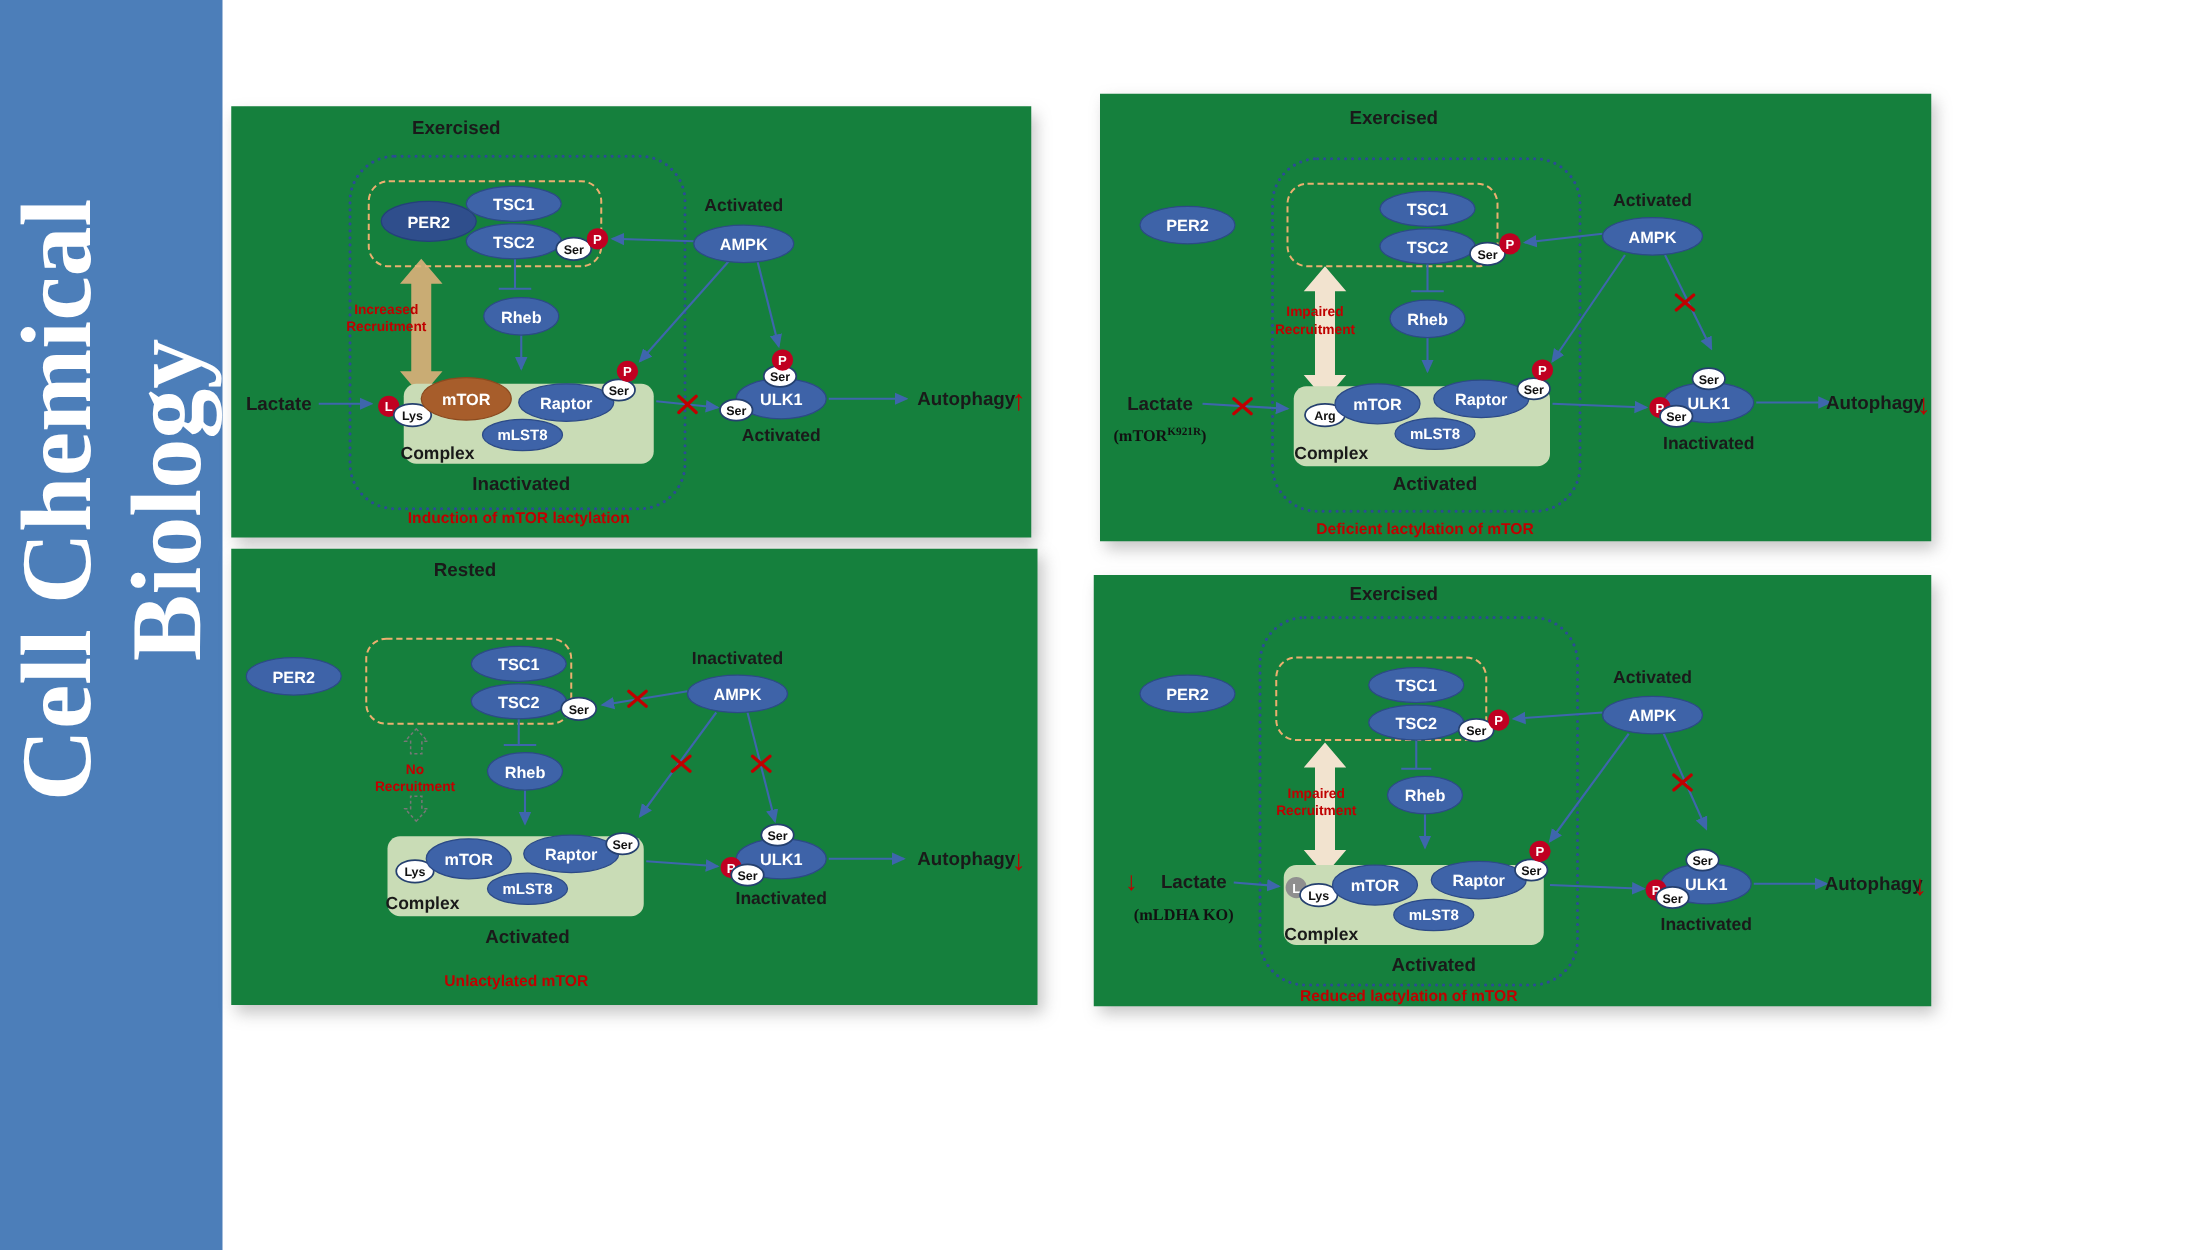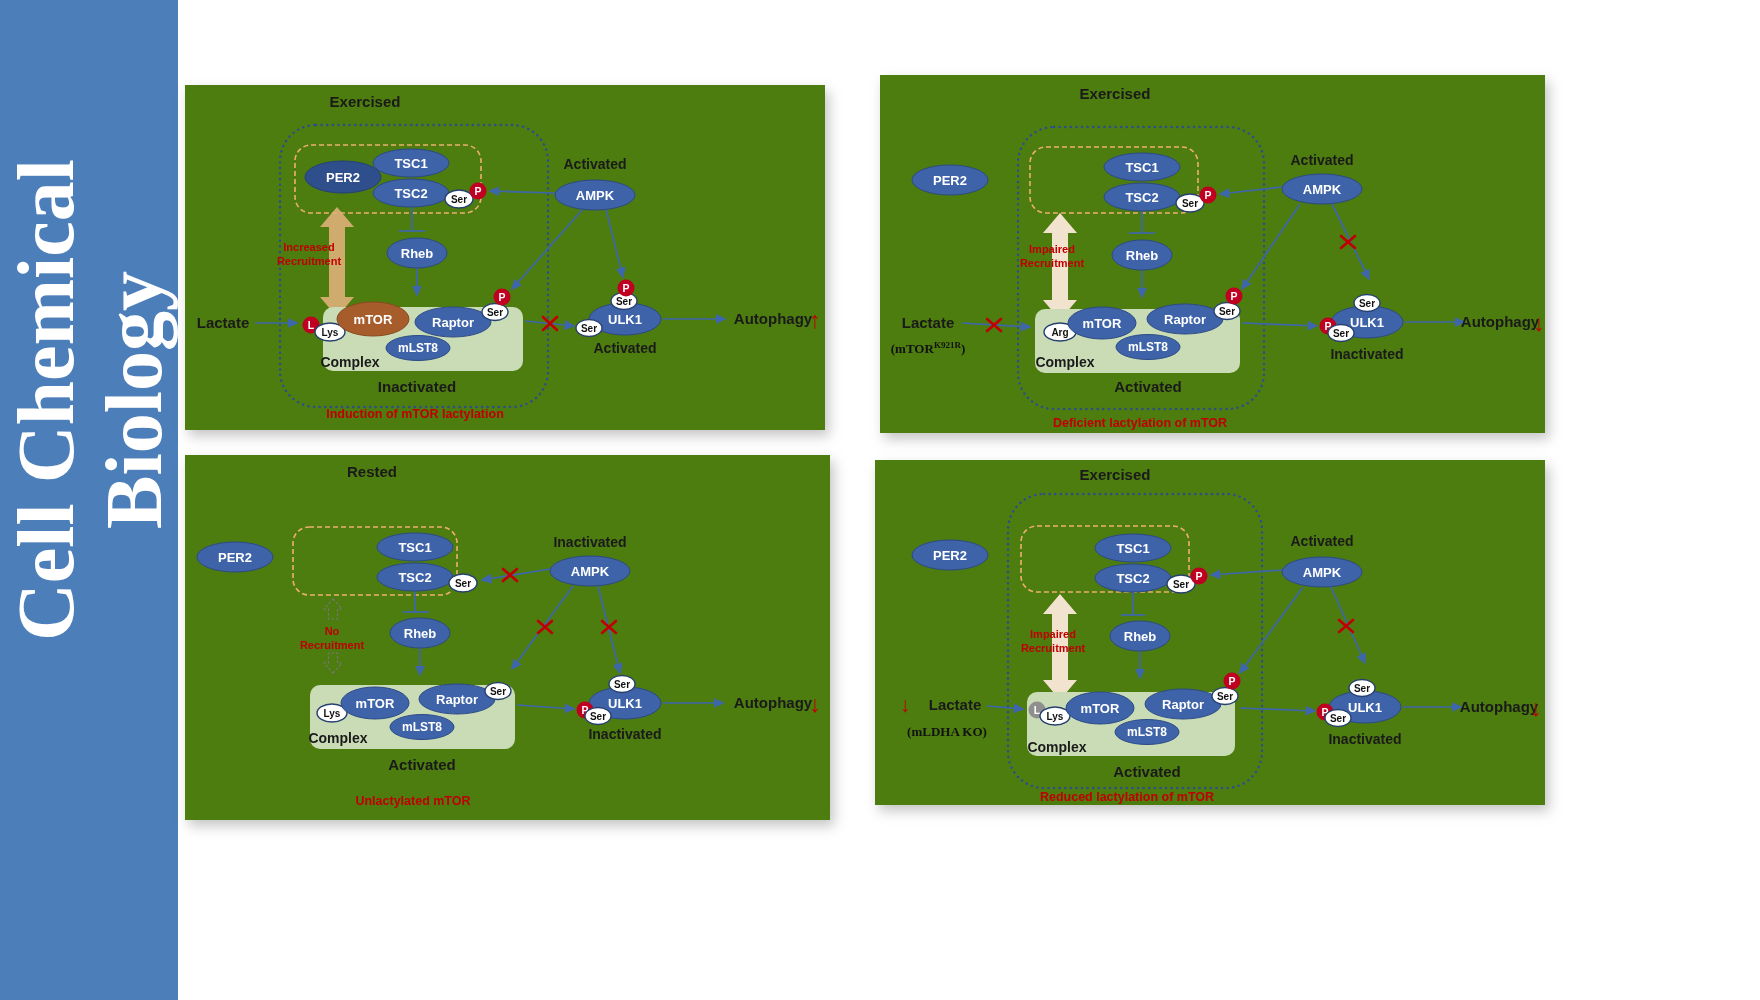--- a/index.html
+++ b/index.html
@@ -2,24 +2,24 @@
 <html><head>
 <meta charset="utf-8">
 <style>
   * { margin:0; padding:0; box-sizing:border-box; }
   html,body { width:1760px; height:1000px; background:#ffffff; font-family:"Liberation Sans",sans-serif; }
   body { position:relative; overflow:hidden; }
   .sidebar { position:absolute; left:0; top:0; width:178px; height:1000px; background:#4C7EB9; }
   .journal { position:absolute; left:-380px; top:312px; width:940px; height:176px;
              transform:rotate(-90deg); text-align:center; color:#ffffff;
              font-family:"Liberation Serif",serif; font-weight:bold; font-size:80px; line-height:1.1; }
-  .panel { position:absolute; background:#4d7c0f; box-shadow:4px 6px 12px rgba(110,110,110,.4); }
+  .panel { position:absolute; background:#15803d; box-shadow:4px 6px 12px rgba(110,110,110,.4); }
   #panel1 { left:185px; top:85px;  width:640px; height:345px; }
   #panel2 { left:880px; top:75px;  width:665px; height:358px; }
-  #panel3 { left:185px; top:455px; width:645px; height:365px; }
+  #panel3 { left:185px; top:439px; width:645px; height:365px; }
   #panel4 { left:875px; top:460px; width:670px; height:345px; }
   .panel svg { display:block; width:100%; height:100%; }
   svg text { font-family:"Liberation Sans",sans-serif; }
   .node       { fill:#3E63A8; stroke:#2C4A86; stroke-width:1; }
   .node-dark  { fill:#2F4E8C; stroke:#24407A; stroke-width:1; }
   .mtor-brown { fill:#A75D2B; stroke:#8A4A1F; stroke-width:1; }
   .node-text    { fill:#fff; font-size:13px; font-weight:bold; text-anchor:middle; }
   .node-text-sm { fill:#fff; font-size:12px; font-weight:bold; text-anchor:middle; }
   .oval      { fill:#fff; stroke:#25406F; stroke-width:1.4; }
   .oval-text { fill:#111; font-size:10px; font-weight:bold; text-anchor:middle; }

